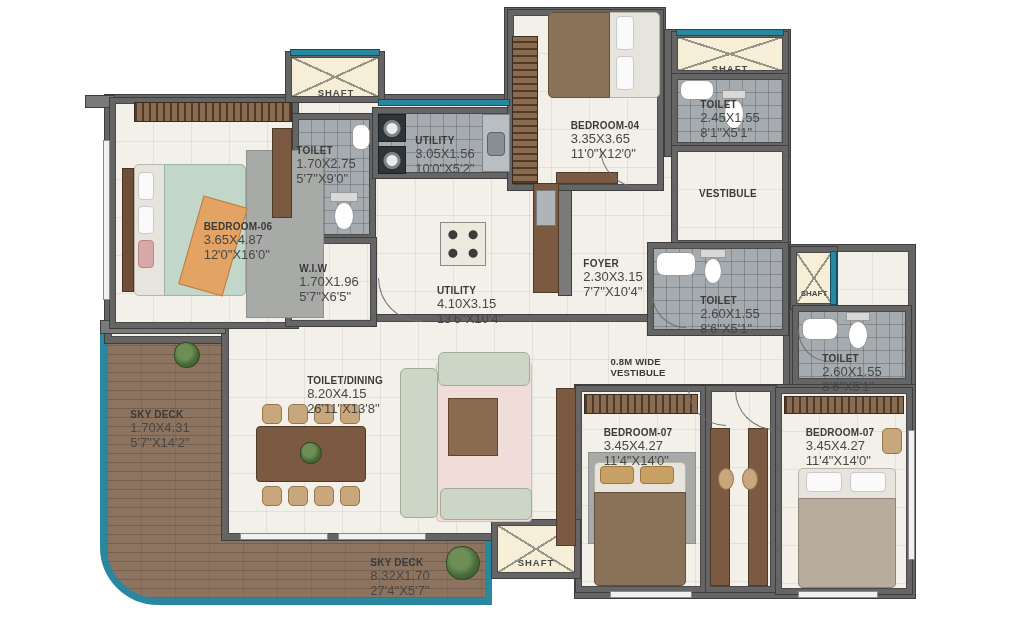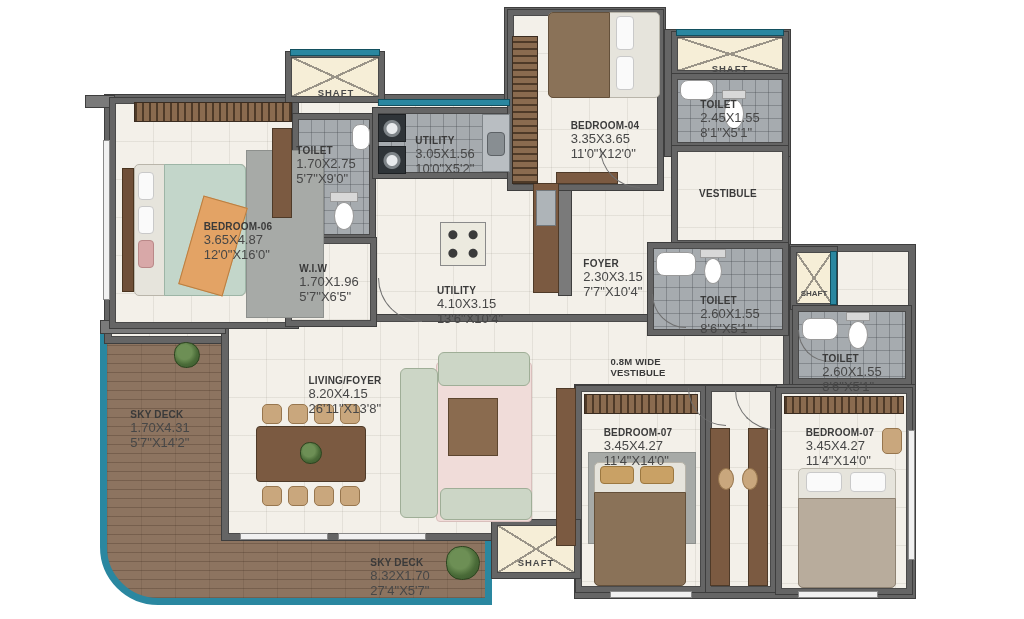--- a/index.html
+++ b/index.html
@@ -244,21 +244,21 @@
   <div class="label" style="left:852px;top:358px;">
     <span class="nm">TOILET</span>
     <span class="dm">2.60X1.55</span>
     <span class="dm">8'6"X5'1"</span>
   </div>
   <div class="label" style="left:638px;top:352px;">
     <span class="nm" style="font-weight:600;font-size:9.5px;">0.8M WIDE</span>
     <span class="nm" style="font-weight:600;font-size:9.5px;">VESTIBULE</span>
   </div>
   <div class="label" style="left:345px;top:380px;">
-    <span class="nm">LIVING/FOYER</span>
+    <span class="nm">TOILET/DINING</span>
     <span class="dm">8.20X4.15</span>
     <span class="dm">26'11"X13'8"</span>
   </div>
   <div class="label" style="left:160px;top:414px;">
     <span class="nm">SKY DECK</span>
     <span class="dm">1.70X4.31</span>
     <span class="dm">5'7"X14'2"</span>
   </div>
   <div class="label" style="left:400px;top:562px;">
     <span class="nm">SKY DECK</span>

